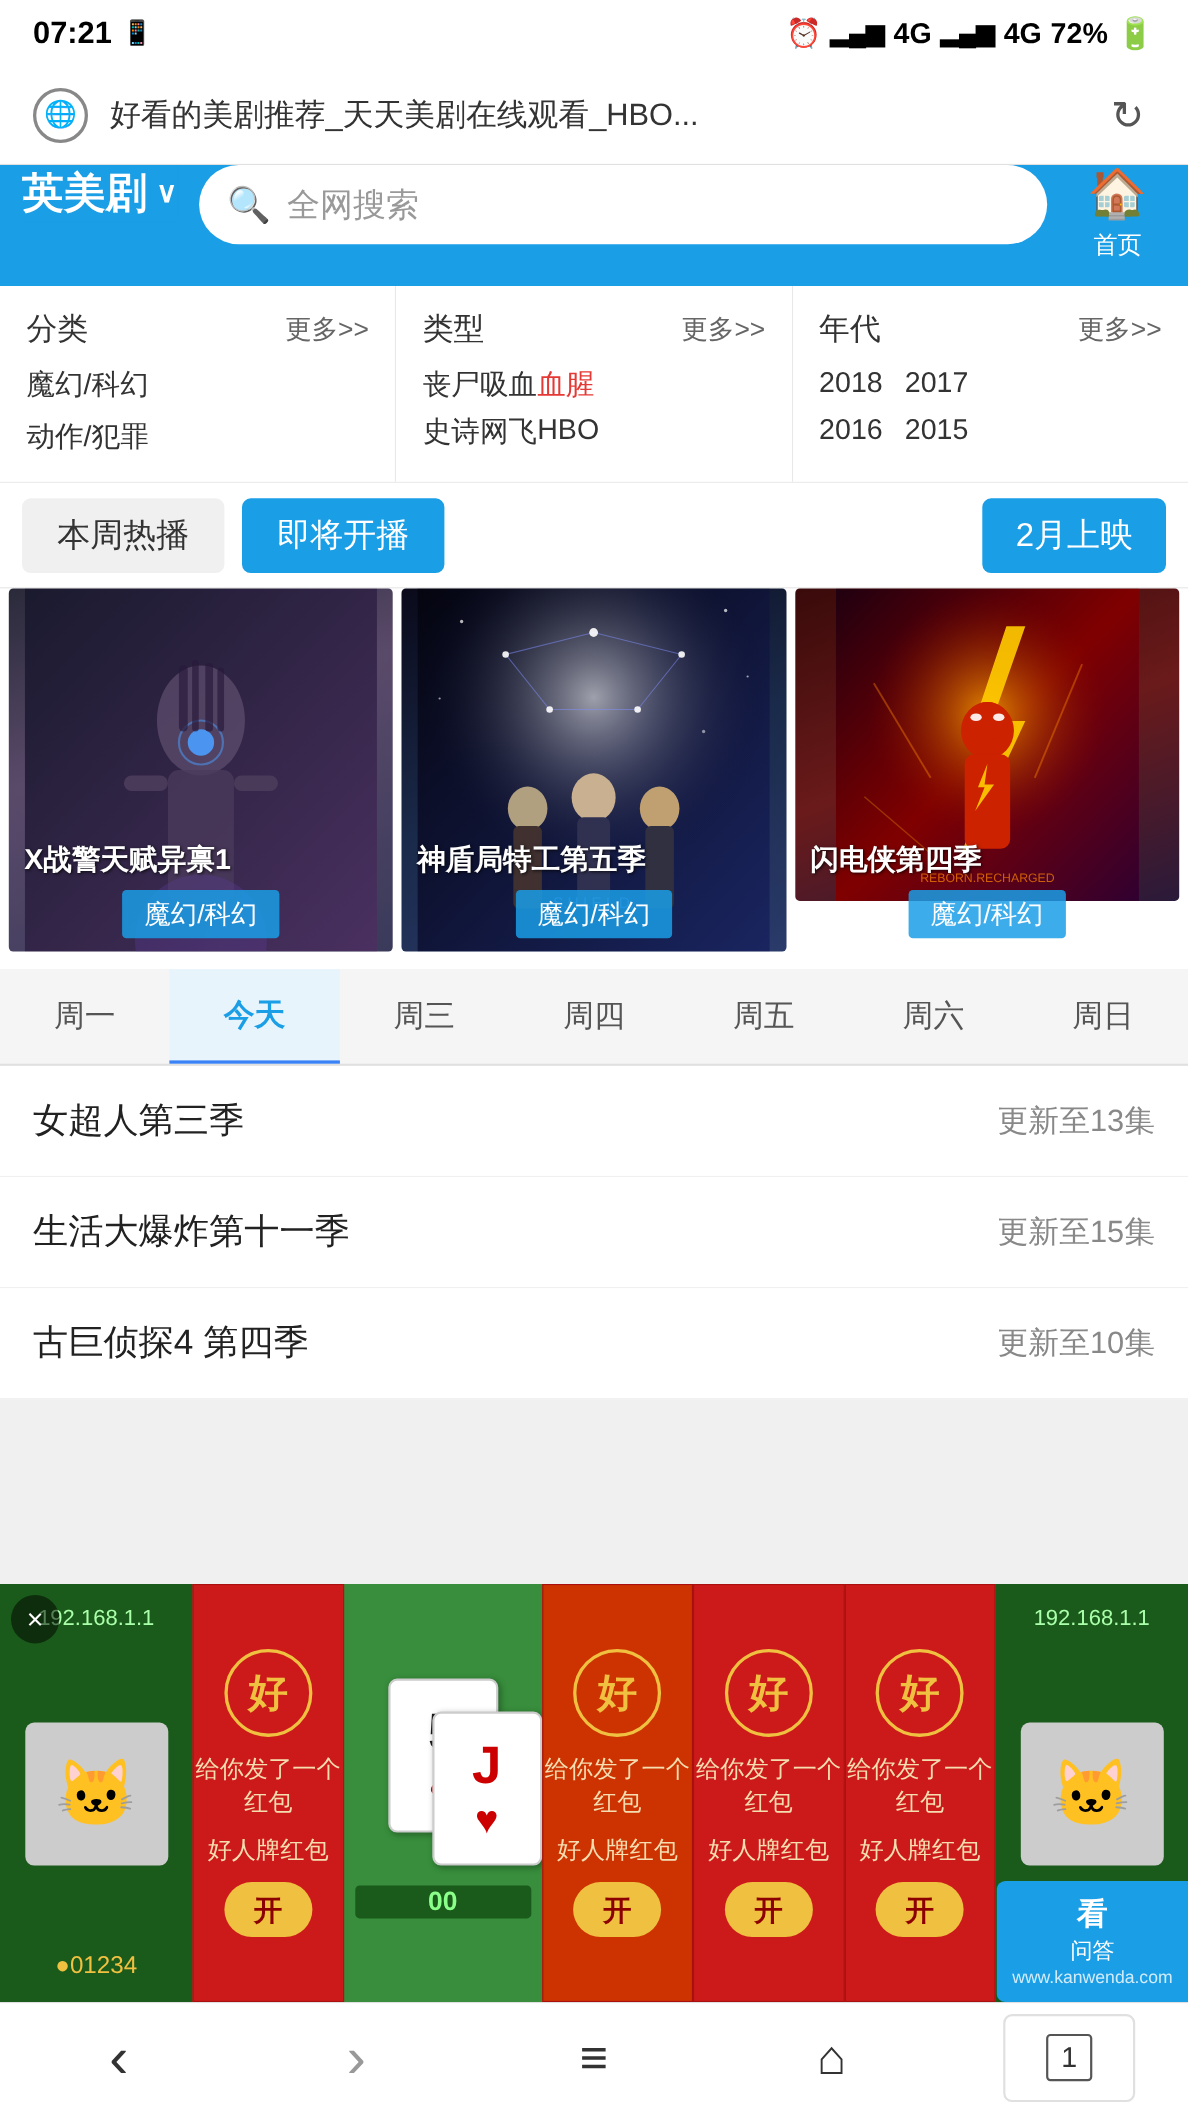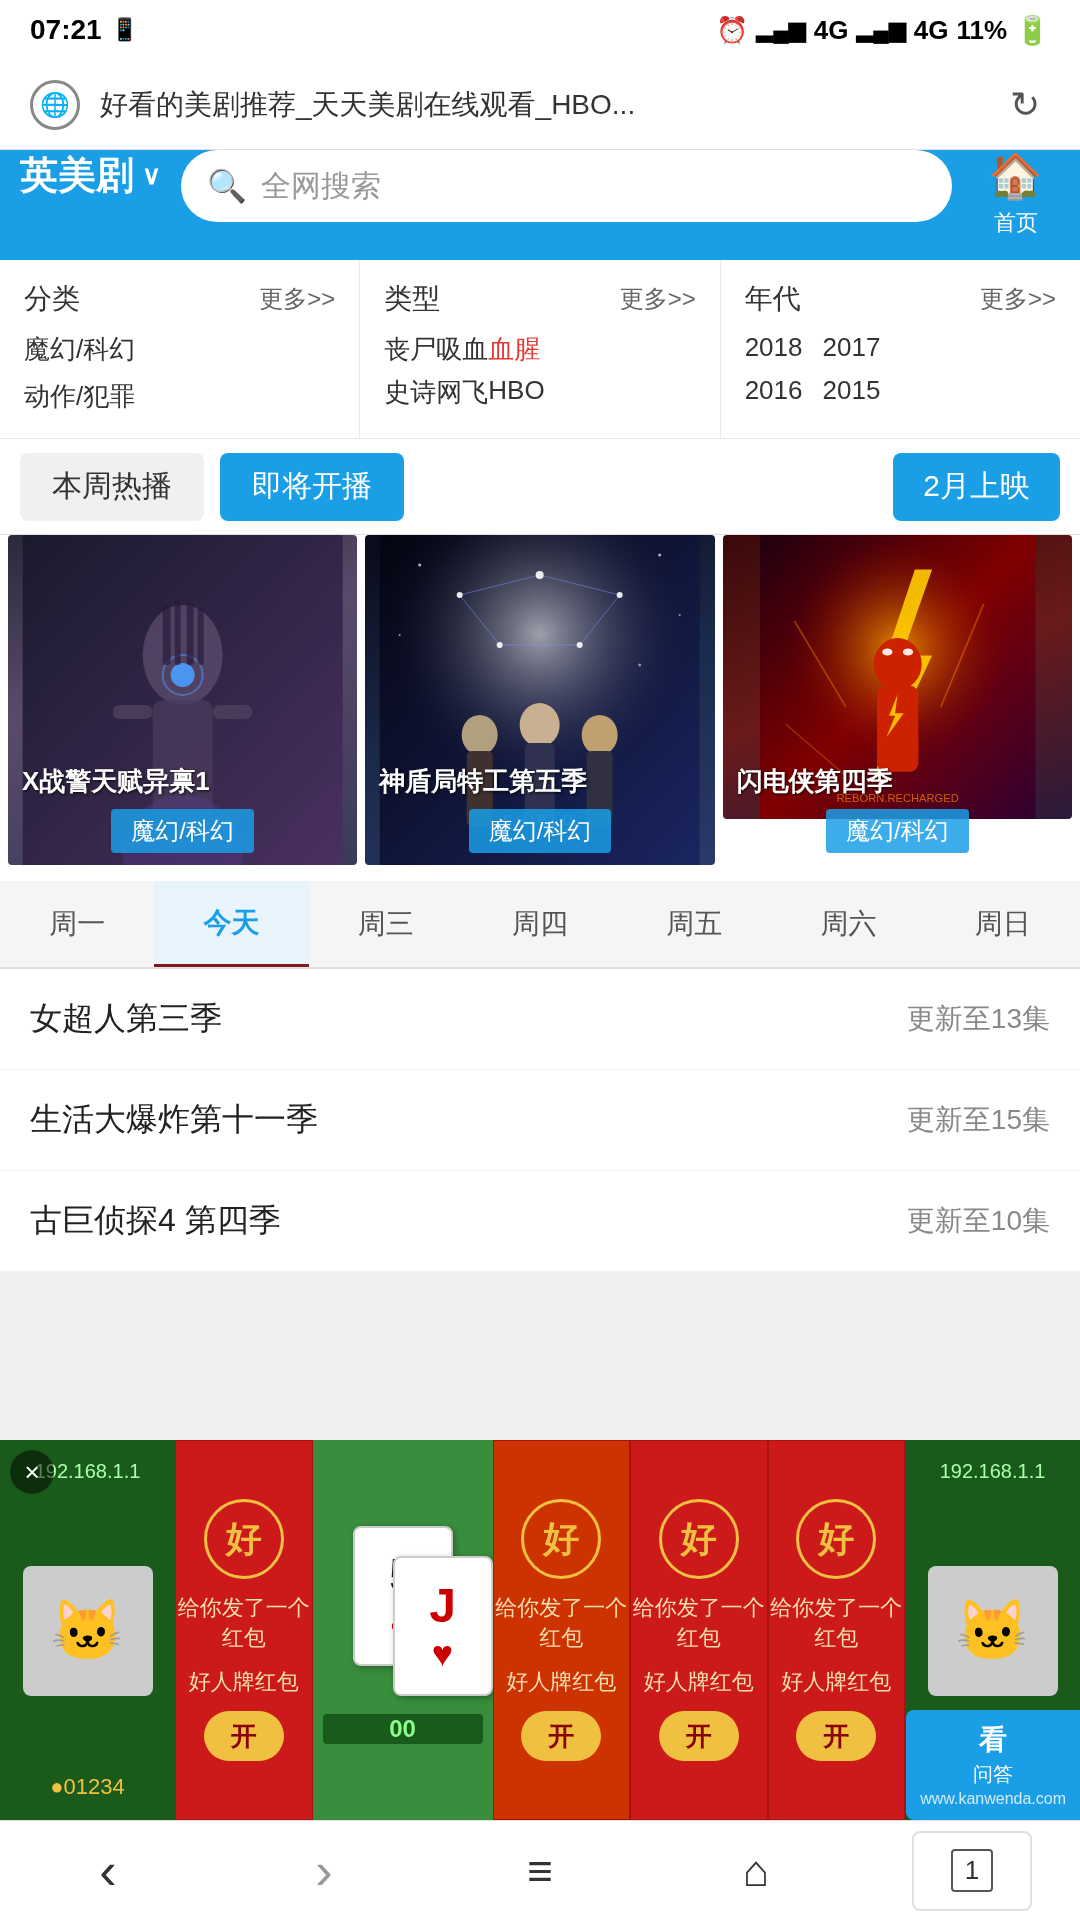--- a/index.html
+++ b/index.html
@@ -245,21 +245,21 @@
       font-size: 28px;
       color: #555;
       cursor: pointer;
       border: none;
       background: transparent;
     }
     .day-tab.active {
       background: #e8f4fc;
       color: #1a9ee6;
       font-weight: bold;
-      border-bottom: 3px solid #7f1d1d;
+      border-bottom: 3px solid #3b82f6;
     }
 
     
     .show-list {
       background: #fff;
     }
     .show-item {
       display: flex;
       align-items: center;
       justify-content: space-between;
@@ -411,21 +411,21 @@
   <div class="status-left">
     <span>07:21</span>
     <span style="font-size:22px;">📱</span>
   </div>
   <div class="status-right">
     <span>⏰</span>
     <span style="font-size:22px;">▂▄▆</span>
     <span>4G</span>
     <span style="font-size:22px;">▂▄▆</span>
     <span>4G</span>
-    <span>11%</span>
+    <span>72%</span>
     <span style="font-size:28px;">🔋</span>
   </div>
 </div>
 
 <div class="url-bar">
   <div class="url-globe">🌐</div>
   <div class="url-text">好看的美剧推荐_天天美剧在线观看_HBO...</div>
   <div class="url-refresh">↻</div>
 </div>
 

